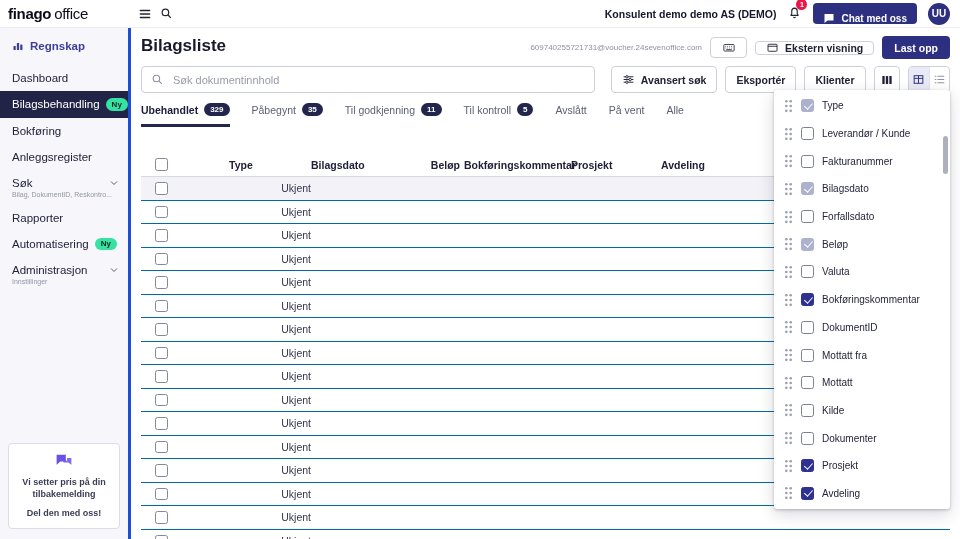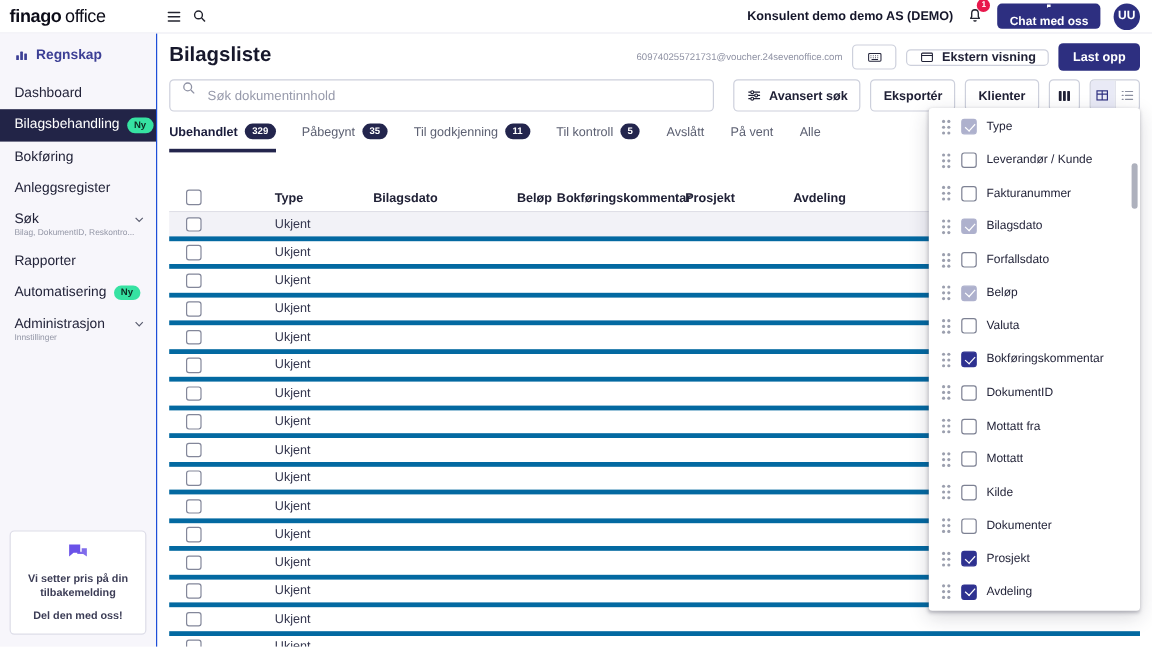--- a/index.html
+++ b/index.html
@@ -15,30 +15,30 @@
   .tb-left { display:flex; align-items:center; }
   .logo { font-size:15px; color:#0c0c18; letter-spacing:-0.3px; cursor:pointer; white-space:nowrap;text-align:center; }
   .logo .b { font-weight:800; } .logo .l { font-weight:400; margin-left:3px; }
   .icon-btn { background:none; border:none; padding:2px 4px; color:#23242f; display:flex; align-items:center; cursor:pointer; }
   .menu-btn { margin-left:46px; }
   .tb-right { display:flex; align-items:center; gap:11px; }
   .company { font-size:10.5px; font-weight:600; color:#15162a; cursor:pointer; }
   .bell-wrap { position:relative; padding-top:2px; cursor:pointer; color:#23242f; }
   .bell-badge { position:absolute; top:-4px; right:-5px; background:#e8184c; color:#fff; font-size:7px;
     font-weight:700; width:11px; height:11px; border-radius:50%; display:flex; align-items:center; justify-content:center; }
-  .chat-btn { display:flex; align-items:center; gap:6px; background:#2d2f80; color:#fff; border:none;
-    border-radius:4px; height:21px; padding:0 10px; font-size:10px; font-weight:600; font-family:inherit; cursor:pointer;flex-direction:column; }
+  .chat-btn { display:flex; align-items:flex-end; gap:6px; background:#2d2f80; color:#fff; border:none;
+    border-radius:4px; height:21px; padding:0 10px; font-size:10px; font-weight:600; font-family:inherit; cursor:pointer; }
   .avatar { width:22px; height:22px; border-radius:50%; background:#2d2f80; color:#fff; font-size:10px;
     font-weight:700; display:flex; align-items:center; justify-content:center; cursor:pointer; }
 
   
   .body-row { display:flex; height:511px; }
 
   
-  .sidebar { width:131px; flex:0 0 131px; background:#f7f6fb; border-right:1px solid #1d4ed8;
+  .sidebar { width:131px; flex:0 0 131px; background:#f7f6fb; border-right:3px solid #1d4ed8;
     position:relative; padding-top:10px; }
   .side-section { display:flex; align-items:center; gap:6px; padding:2px 12px 13px; color:#3c3f95;
     font-size:11.5px; font-weight:700; cursor:pointer; }
   .side-item { padding:7px 8px 7px 12px; font-size:11.5px; color:#23243a; cursor:pointer; }
   .side-item.active { background:#222447; color:#fff; }
   .si-row { display:flex; align-items:center; gap:6px; }
   .badge-ny { background:#36e2a2; color:#0d2b22; font-size:8px; font-weight:700; padding:1.5px 6px;
     border-radius:8px; line-height:1.2; }
   .chev-icon { margin-left:auto; color:#5b5e70; flex:0 0 auto; }
   .si-sub { font-size:7px; color:#9396a6; margin-top:2px; }
@@ -57,21 +57,21 @@
   .kb-btn { width:37px; height:21px; border:1px solid #cdd0dc; border-radius:4px; background:#fff;
     display:flex; align-items:center; justify-content:center; color:#23243a; cursor:pointer; padding:0; }
   .btn-outline { display:flex; align-items:center; gap:6px; border:1px solid #cdd0dc; border-radius:4px;
     background:#fff; height:14px; padding:0 10px; font-size:10.5px; font-weight:600; color:#202136;
     font-family:inherit; cursor:pointer; white-space:nowrap; }
   .btn-primary { background:#2d2f80; color:#fff; border:none; border-radius:4px; height:23px; padding:0 12px;
     font-size:10.5px; font-weight:600; font-family:inherit; cursor:pointer; white-space:nowrap; }
 
   .toolbar { display:flex; align-items:center; gap:8px; margin-top:7px; }
   .search-box { flex:0 1 518px; height:27px; border:1px solid #cdd0dc; border-radius:4px; background:#fff;
-    display:flex; gap:7px; padding:0 9px; color:#8f92a4; }
+    display:flex; align-items:center; gap:7px; padding:0 9px; color:#8f92a4; }
   .search-box input { border:none; outline:none; flex:1; font-size:11px; font-family:inherit;
     color:#2a2b3d; background:transparent; }
   .search-box input::placeholder { color:#979aab; }
   .toolbar .spacer { flex:1; }
   .tool-btn { height:27px; }
   .sq-btn { width:30px; justify-content:center; padding:0; }
   .view-seg { display:flex; border:1px solid #cdd0dc; border-radius:4px; overflow:hidden; height:27px; background:#fff; }
   .seg { width:23px; display:flex; align-items:center; justify-content:center; color:#8b8fa0; cursor:pointer; }
   .seg.active { background:#e9eaf6; color:#2d2f80; }
   .seg + .seg { border-left:1px solid #e2e3ec; }
@@ -80,21 +80,21 @@
   .tab { display:flex; align-items:center; gap:6px; font-size:10.5px; color:#5c6072;
     padding-bottom:8px; border-bottom:3px solid transparent; cursor:pointer; white-space:nowrap; }
   .tab.active { color:#1b1d3c; font-weight:700; border-bottom-color:#23254d; }
   .tab-badge { background:#23254d; color:#fff; font-size:8px; font-weight:700; padding:2.5px 6px;
     border-radius:9px; line-height:1; }
 
   
   .table { margin-top:26px; }
   .t-head, .t-row { display:grid; grid-template-columns:88px 82px 100px 53px 107px 90px 1fr; align-items:center; }
   .t-head { height:24px; border-bottom:1px solid #d7d8e2; font-size:10.5px; font-weight:700; color:#202136; }
-  .t-row { height:23.5px; border-bottom:4px solid #0369a1; font-size:10.5px; color:#34364e; cursor:pointer; }
+  .t-row { height:23.5px; border-bottom:1px solid #0369a1; font-size:10.5px; color:#34364e; cursor:pointer;text-align:right; }
   .t-row:first-child { background:#f2f2f7; }
   .cell-check { padding-left:14px; display:flex; align-items:center; }
   .right { text-align:right; padding-right:4px; }
 
   .cb { width:13px; height:13px; border:1.5px solid #7d8193; border-radius:2.5px; background:#fff;
     display:inline-block; position:relative; cursor:pointer; flex:0 0 auto; }
   .cb.checked { background:#2e3190; border-color:#2e3190; }
   .cb.checked.disabled { background:#aeb1cd; border-color:#aeb1cd; cursor:default; }
   .cb.checked::after { content:""; position:absolute; left:3.5px; top:0.5px; width:3.5px; height:7px;
     border:solid #fff; border-width:0 1.7px 1.7px 0; transform:rotate(42deg); }

